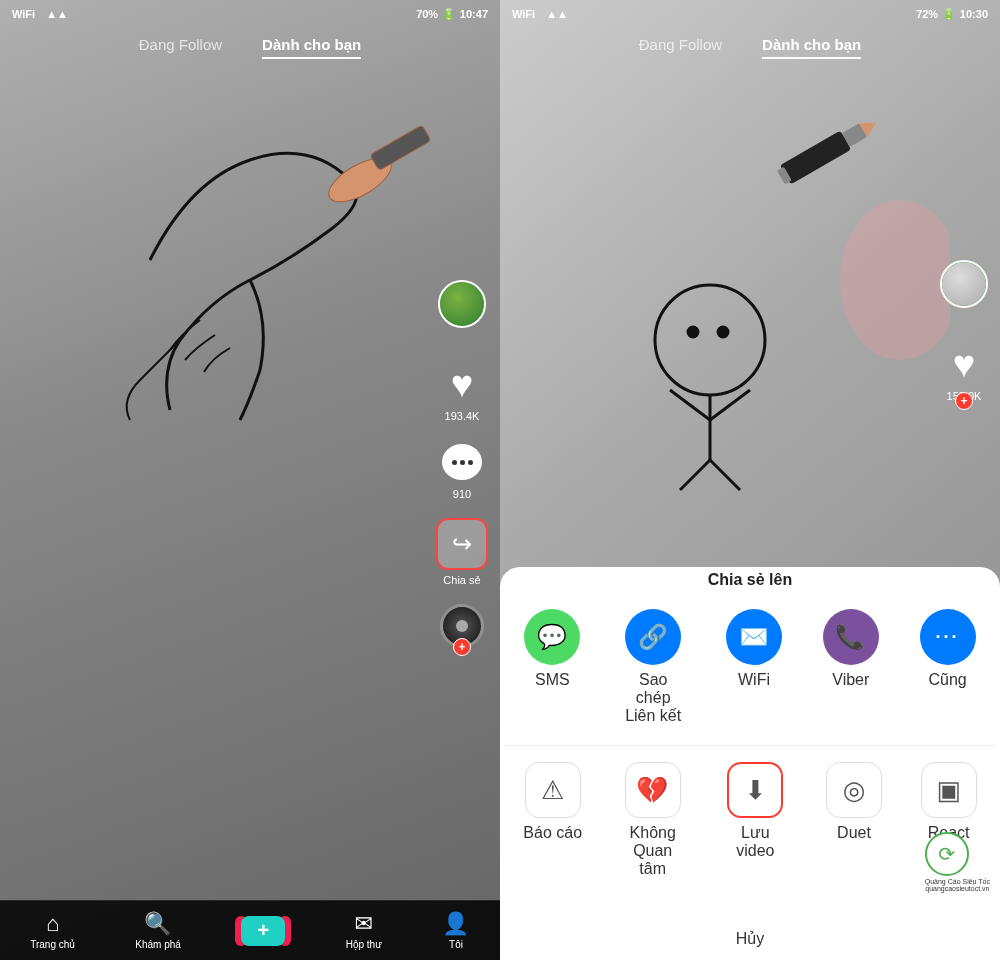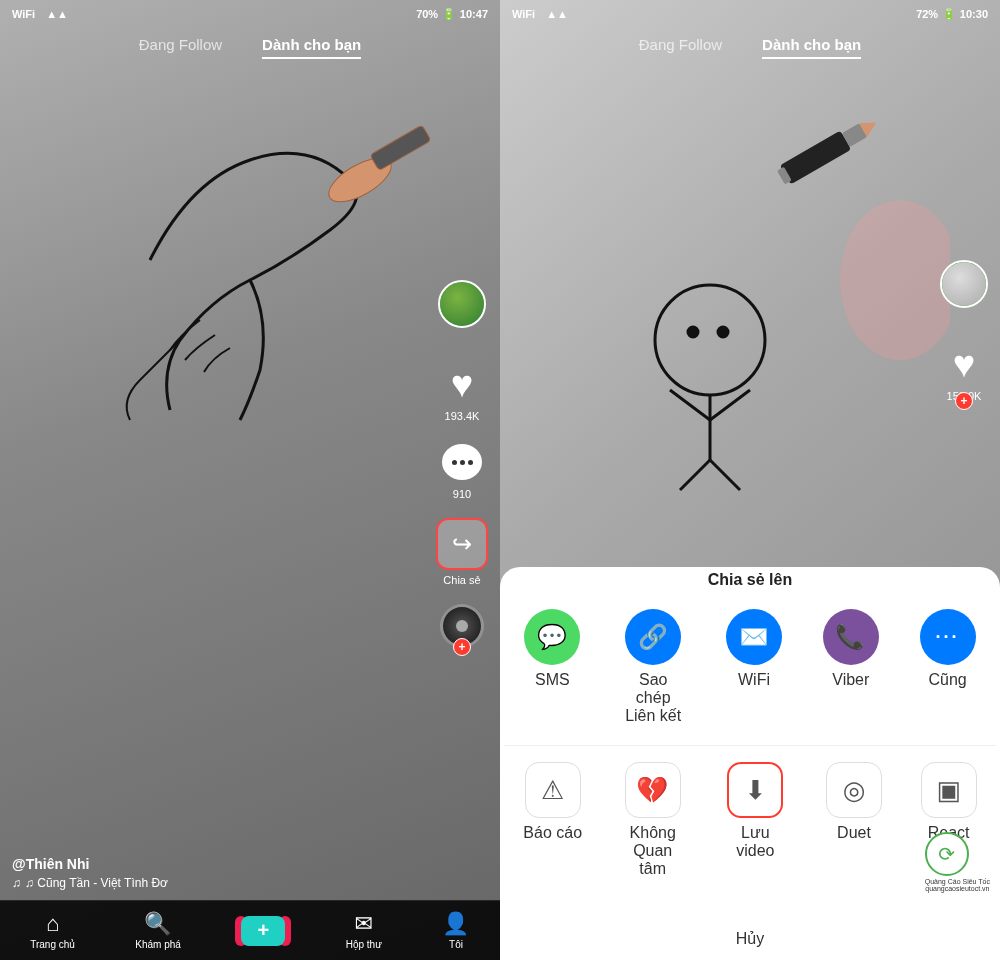--- a/index.html
+++ b/index.html
@@ -470,27 +470,20 @@
       <span class="action-label">Chia sẻ</span>
     </div>
 
     <div class="action-item">
       <div style="width:44px;height:44px;border-radius:50%;background:radial-gradient(circle,#555,#111);border:3px solid rgba(255,255,255,0.5);display:flex;align-items:center;justify-content:center;">
         <div style="width:12px;height:12px;border-radius:50%;background:#aaa;"></div>
       </div>
     </div>
   </div>
 
-  <div class="bottom-info">
-    <div class="username">@Thiên Nhi</div>
-    <div class="song-info">
-      <span class="music-note">♫</span>
-      <span>♫ Cũng Tần - Việt  Tình Đơ</span>
-    </div>
-  </div>
 
   <div class="bottom-nav">
     <div class="nav-item">
       <span class="nav-icon">⌂</span>
       <span>Trang chủ</span>
     </div>
     <div class="nav-item">
       <span class="nav-icon">🔍</span>
       <span>Khám phá</span>
     </div>

